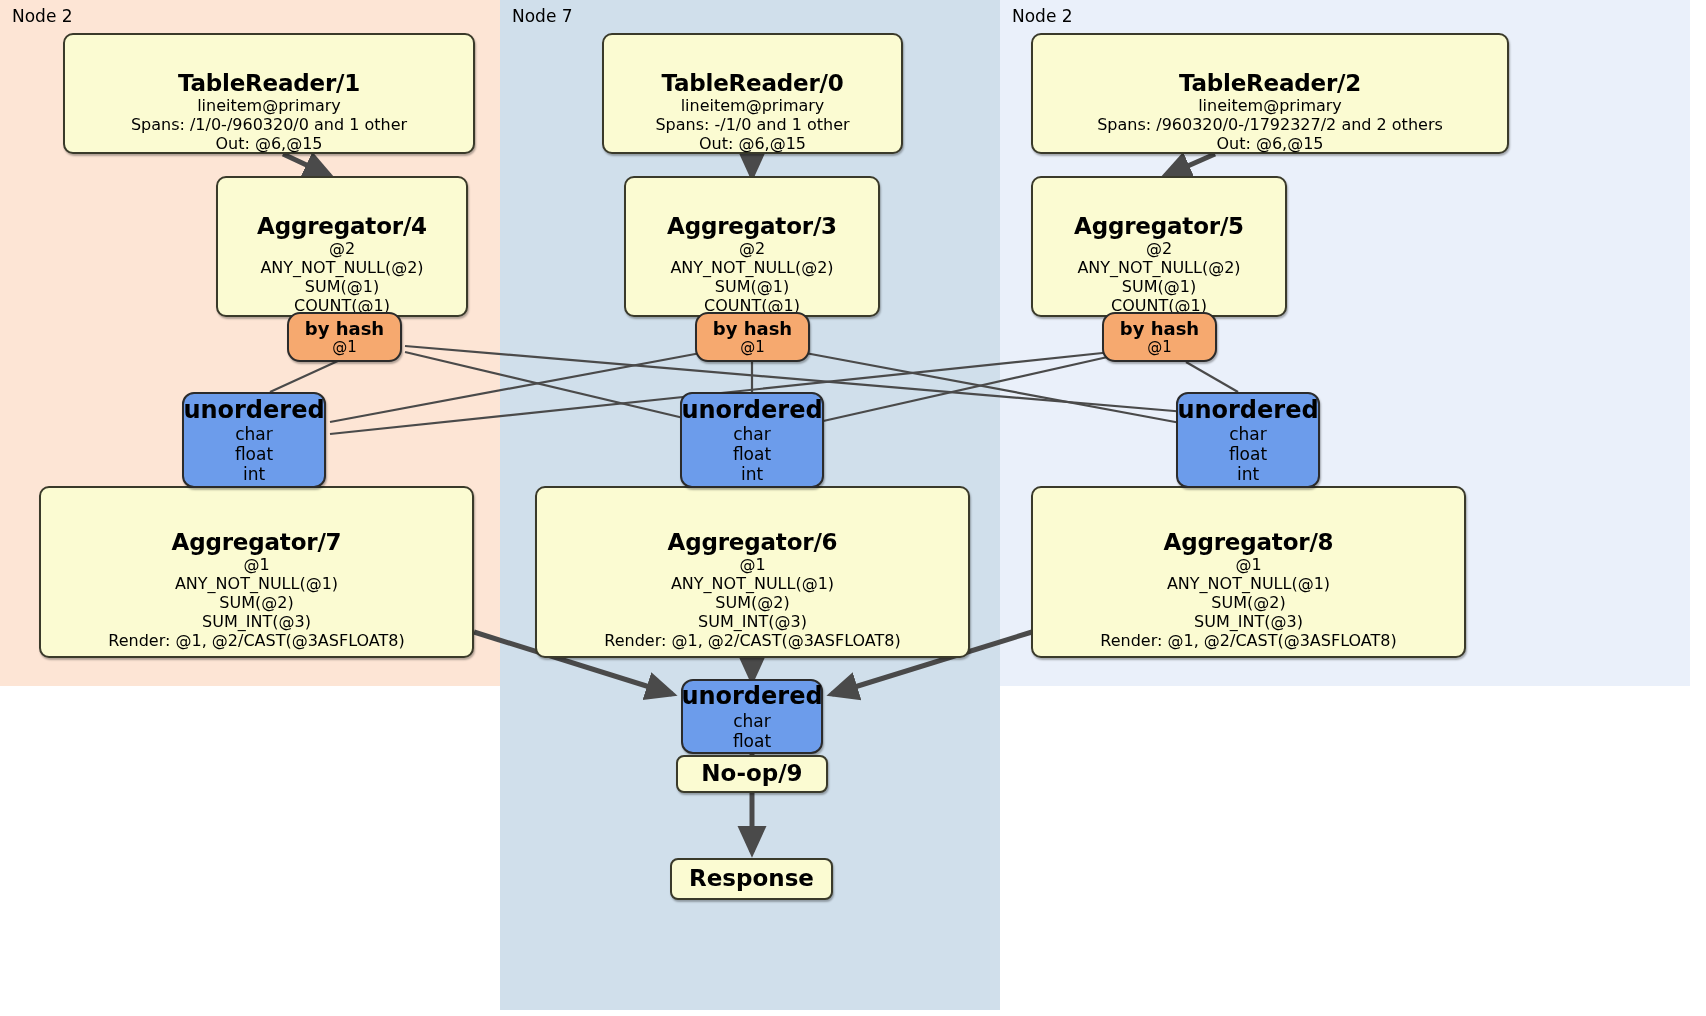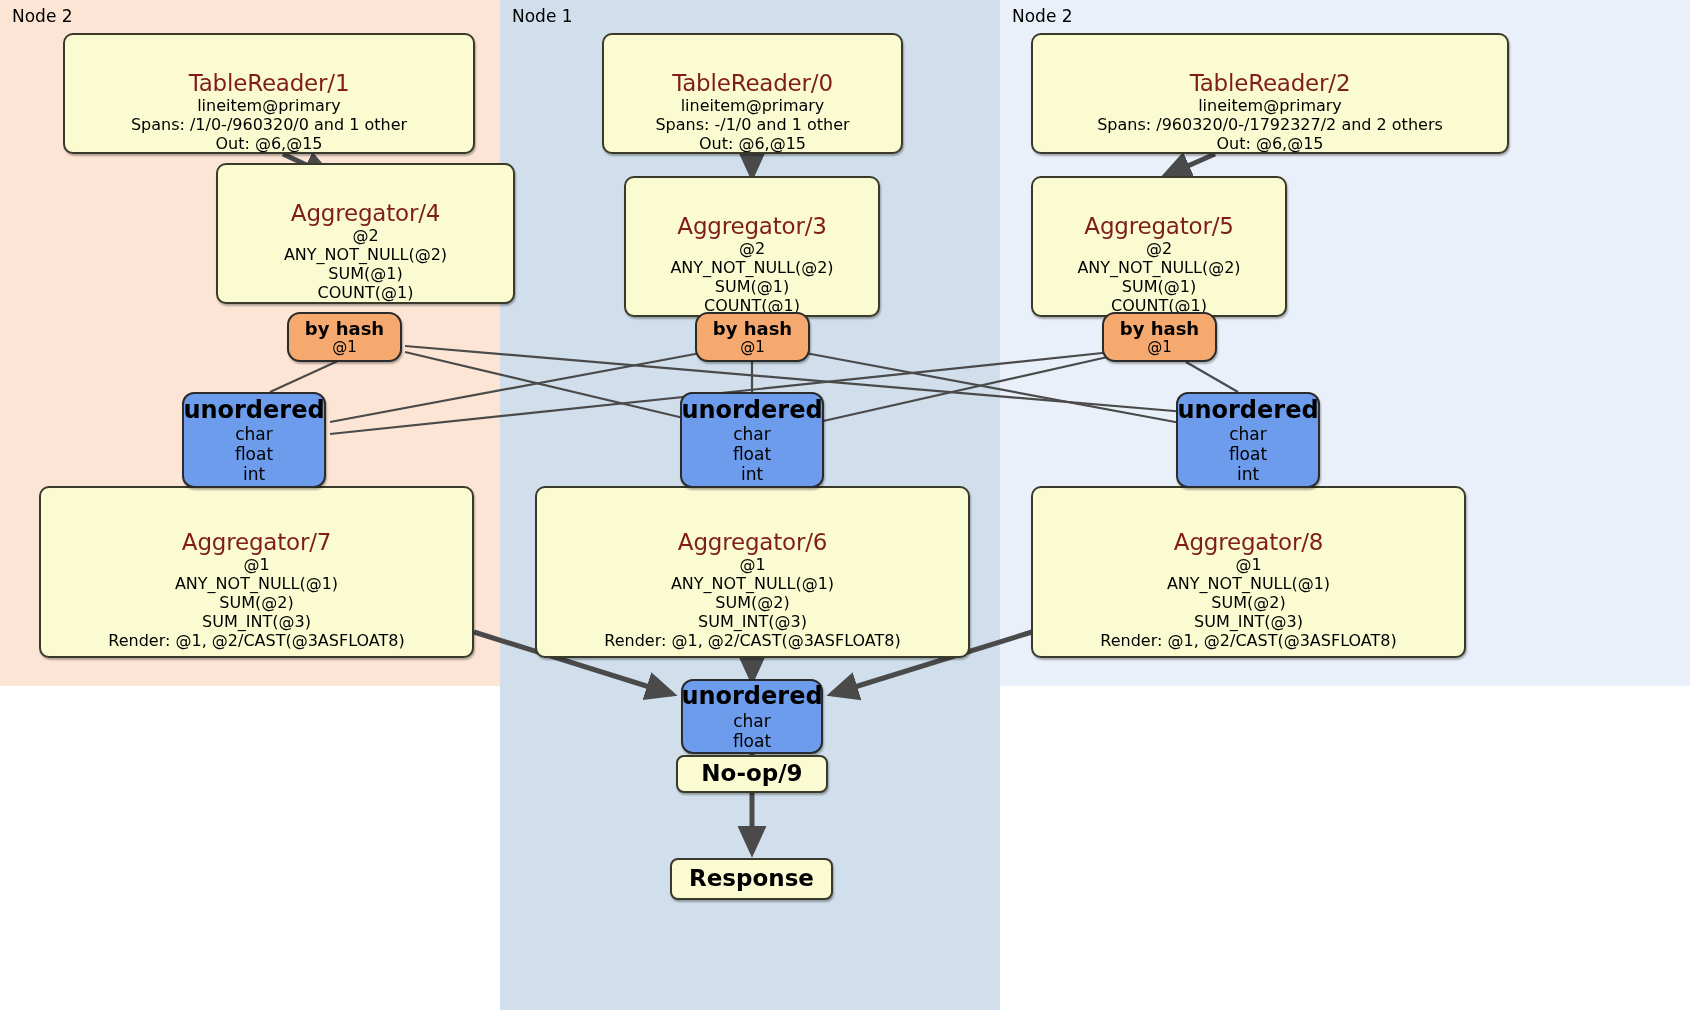--- a/index.html
+++ b/index.html
@@ -53,23 +53,23 @@
     align-items: center;
     line-height: 1.18;
   }
   .proc {
     background: #fbfbd2;
     border-color: #3a3a2a;
     box-shadow: 1px 2px 2px rgba(0,0,0,0.30);
     padding: 5px 10px;
   }
   .proc .title {
-    font-weight: normal;
+    font-weight: bold;
     font-size: 23px;
-    color: #7f1d1d;
+    color: #000000;
     letter-spacing: -0.2px;
     margin-top: 36px;
   }
   .proc .line {
     font-size: 16px;
     color: #000;
     white-space: nowrap;
   }
 
   .router {
@@ -126,21 +126,21 @@
 </head>
 <body>
 
 <div id="stage">
 
   <div class="panel" style="left:0px; top:0px; width:500px; height:686px; background:#fde5d5;">
     <div class="panel-label">Node 2</div>
   </div>
 
   <div class="panel" style="left:500px; top:0px; width:500px; height:1010px; background:#d0dfeb;">
-    <div class="panel-label">Node 1</div>
+    <div class="panel-label">Node 7</div>
   </div>
 
   <div class="panel" style="left:1000px; top:0px; width:690px; height:686px; background:#eaf0fa;">
     <div class="panel-label">Node 2</div>
   </div>
 
   <svg id="edges" viewBox="0 0 1706 1016">
     <defs>
       <marker id="arrowFat" viewBox="0 0 12 12" refX="9" refY="6" markerWidth="7" markerHeight="7" orient="auto-start-reverse">
         <path d="M 0 1 L 11 6 L 0 11 z" fill="#4a4a4a"></path>
@@ -196,21 +196,21 @@
     <div class="line">Out: @6,@15</div>
   </div>
 
   <div class="box proc z-proc" style="left:1031px; top:33px; width:478px; height:121px;">
     <div class="title">TableReader/2</div>
     <div class="line">lineitem@primary</div>
     <div class="line">Spans: /960320/0-/1792327/2 and 2 others</div>
     <div class="line">Out: @6,@15</div>
   </div>
 
-  <div class="box proc z-proc" style="left:216px; top:163px; width:299px; height:141px;">
+  <div class="box proc z-proc" style="left:216px; top:176px; width:252px; height:141px;">
     <div class="title">Aggregator/4</div>
     <div class="line">@2</div>
     <div class="line">ANY_NOT_NULL(@2)</div>
     <div class="line">SUM(@1)</div>
     <div class="line">COUNT(@1)</div>
   </div>
 
   <div class="box proc z-proc" style="left:624px; top:176px; width:256px; height:141px;">
     <div class="title">Aggregator/3</div>
     <div class="line">@2</div>

